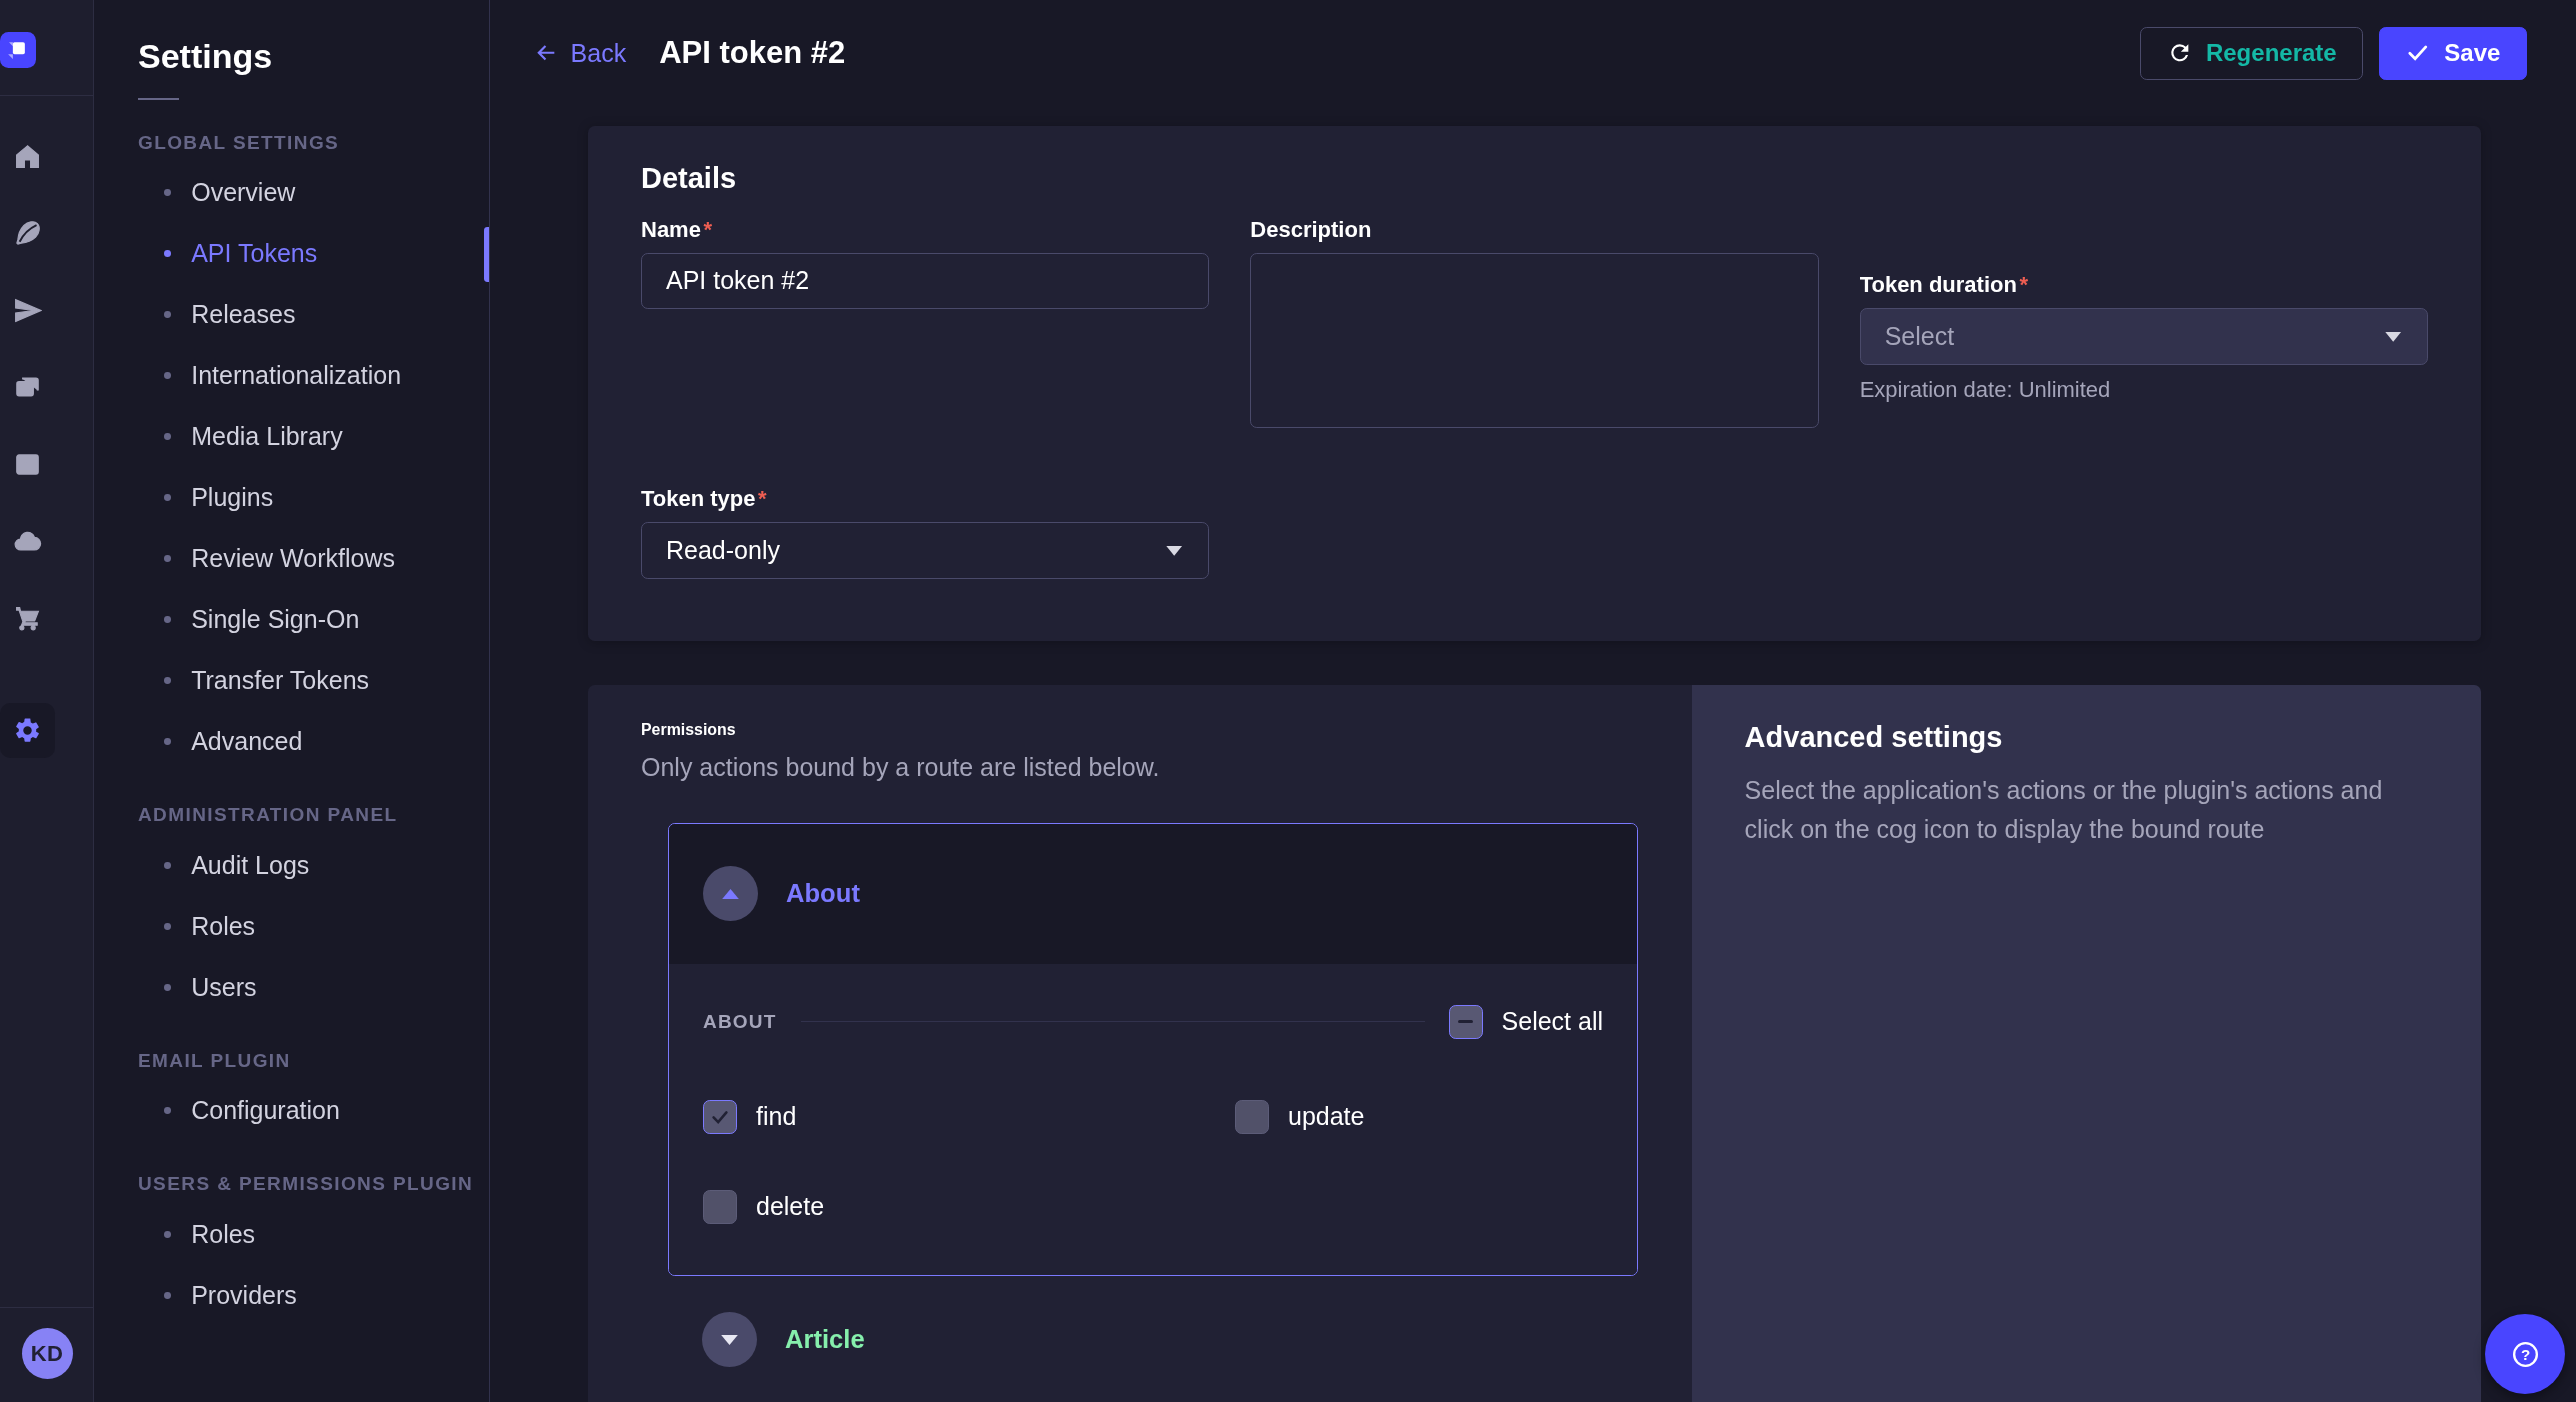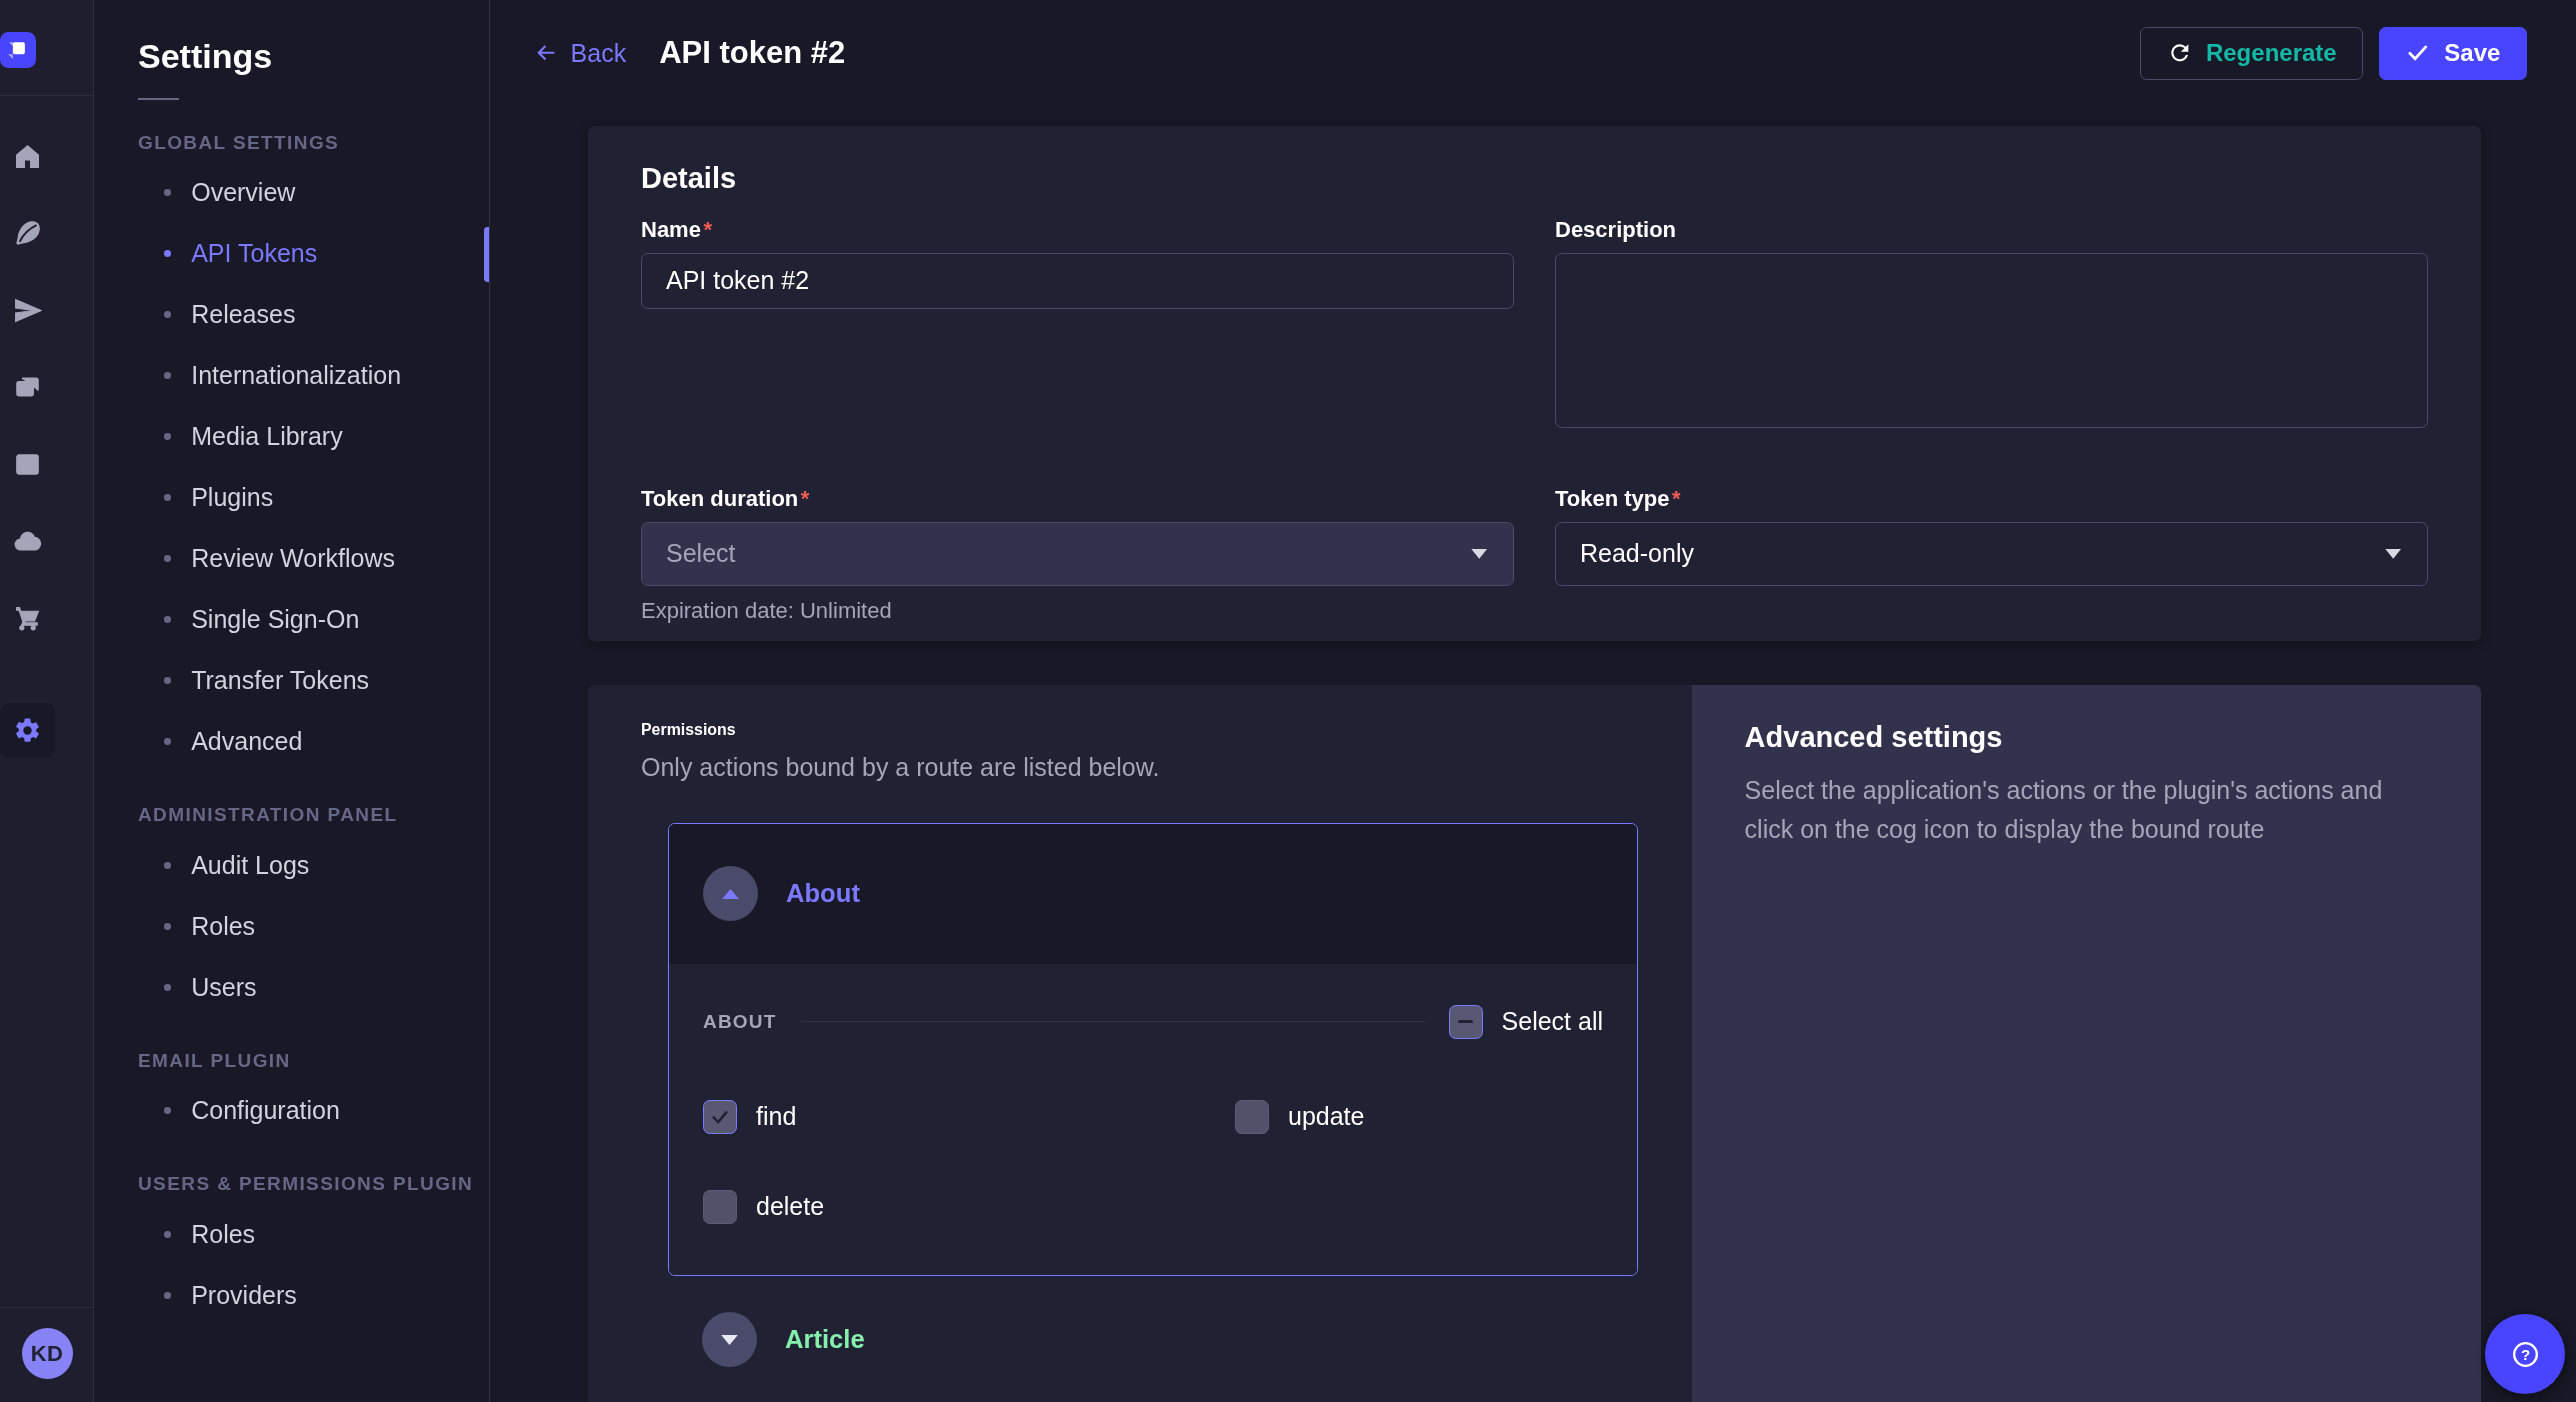--- a/index.html
+++ b/index.html
@@ -53,31 +53,31 @@
     padding:0 25.6px; font-size:24px; font-weight:bold; cursor:pointer;
     font-family:"Liberation Sans",sans-serif; }
   .btn.ghost { background:transparent; border:0.9px solid #4a4a6a; color:#14b8a6;text-align:right; }
   .btn.primary { background:#4945ff; border:0.9px solid #4945ff; color:#fff; }
   .btn svg { width:25.6px; height:25.6px; }
 
   .content { flex:1; overflow:hidden; padding:37px 95px 0 98px; }
   .card { background:#212134; border-radius:6.8px; box-shadow:0 1.7px 10.2px rgba(0,0,0,.25); }
   .details { height:515px; padding:36px 53px 17px; }
   .card h3, .panel-title { font-size:29px; font-weight:bold; }
-  .form-grid { display:grid; grid-template-columns:1fr 1fr; column-gap:41px; margin-top:22px; }
+  .form-grid { display:grid; grid-template-columns:1fr 1fr 1fr; column-gap:41px; margin-top:22px; }
   .field label { display:block; font-size:22px; font-weight:bold; line-height:25.6px; margin-bottom:10.2px; }
   .req { color:#ee5e52; margin-left:2.6px; }
   .text-input { width:100%; height:56px; background:#212134; border:0.9px solid #4a4a6a;
     border-radius:6.8px; color:#fff; font-size:25px; padding:0 24px;
     font-family:"Liberation Sans",sans-serif; }
   .textarea { width:100%; height:175px; background:#212134; border:0.9px solid #4a4a6a;
     border-radius:6.8px; color:#fff; font-size:25px; padding:15.3px 24px; resize:none;
     font-family:"Liberation Sans",sans-serif; }
   .row2 { margin-top:55px; }
-  .select { height:64px; border-radius:6.8px; border:0.9px solid #4a4a6a; display:flex;
+  .select { height:57px; border-radius:6.8px; border:0.9px solid #4a4a6a; display:flex;
     align-items:center; padding:12px 24px; font-size:25px; cursor:pointer; background:#212134; }
   .select.light { background:#32324d; }
   .select .ph { color:#a5a5ba; }
   .select .caret { margin-left:auto; }
   .hint { font-size:22px; color:#a5a5ba; margin-top:12px; }
 
   
   .perm-wrap { display:flex; margin-top:44px; border-radius:6.8px; overflow:hidden; height:767px; }
   .perm-card { width:58.3%; background:#212134; padding:36px 25.6px 0 53px; }
   .perm-card .sub { font-size:25px; color:#a5a5ba; margin-top:13.6px; }

